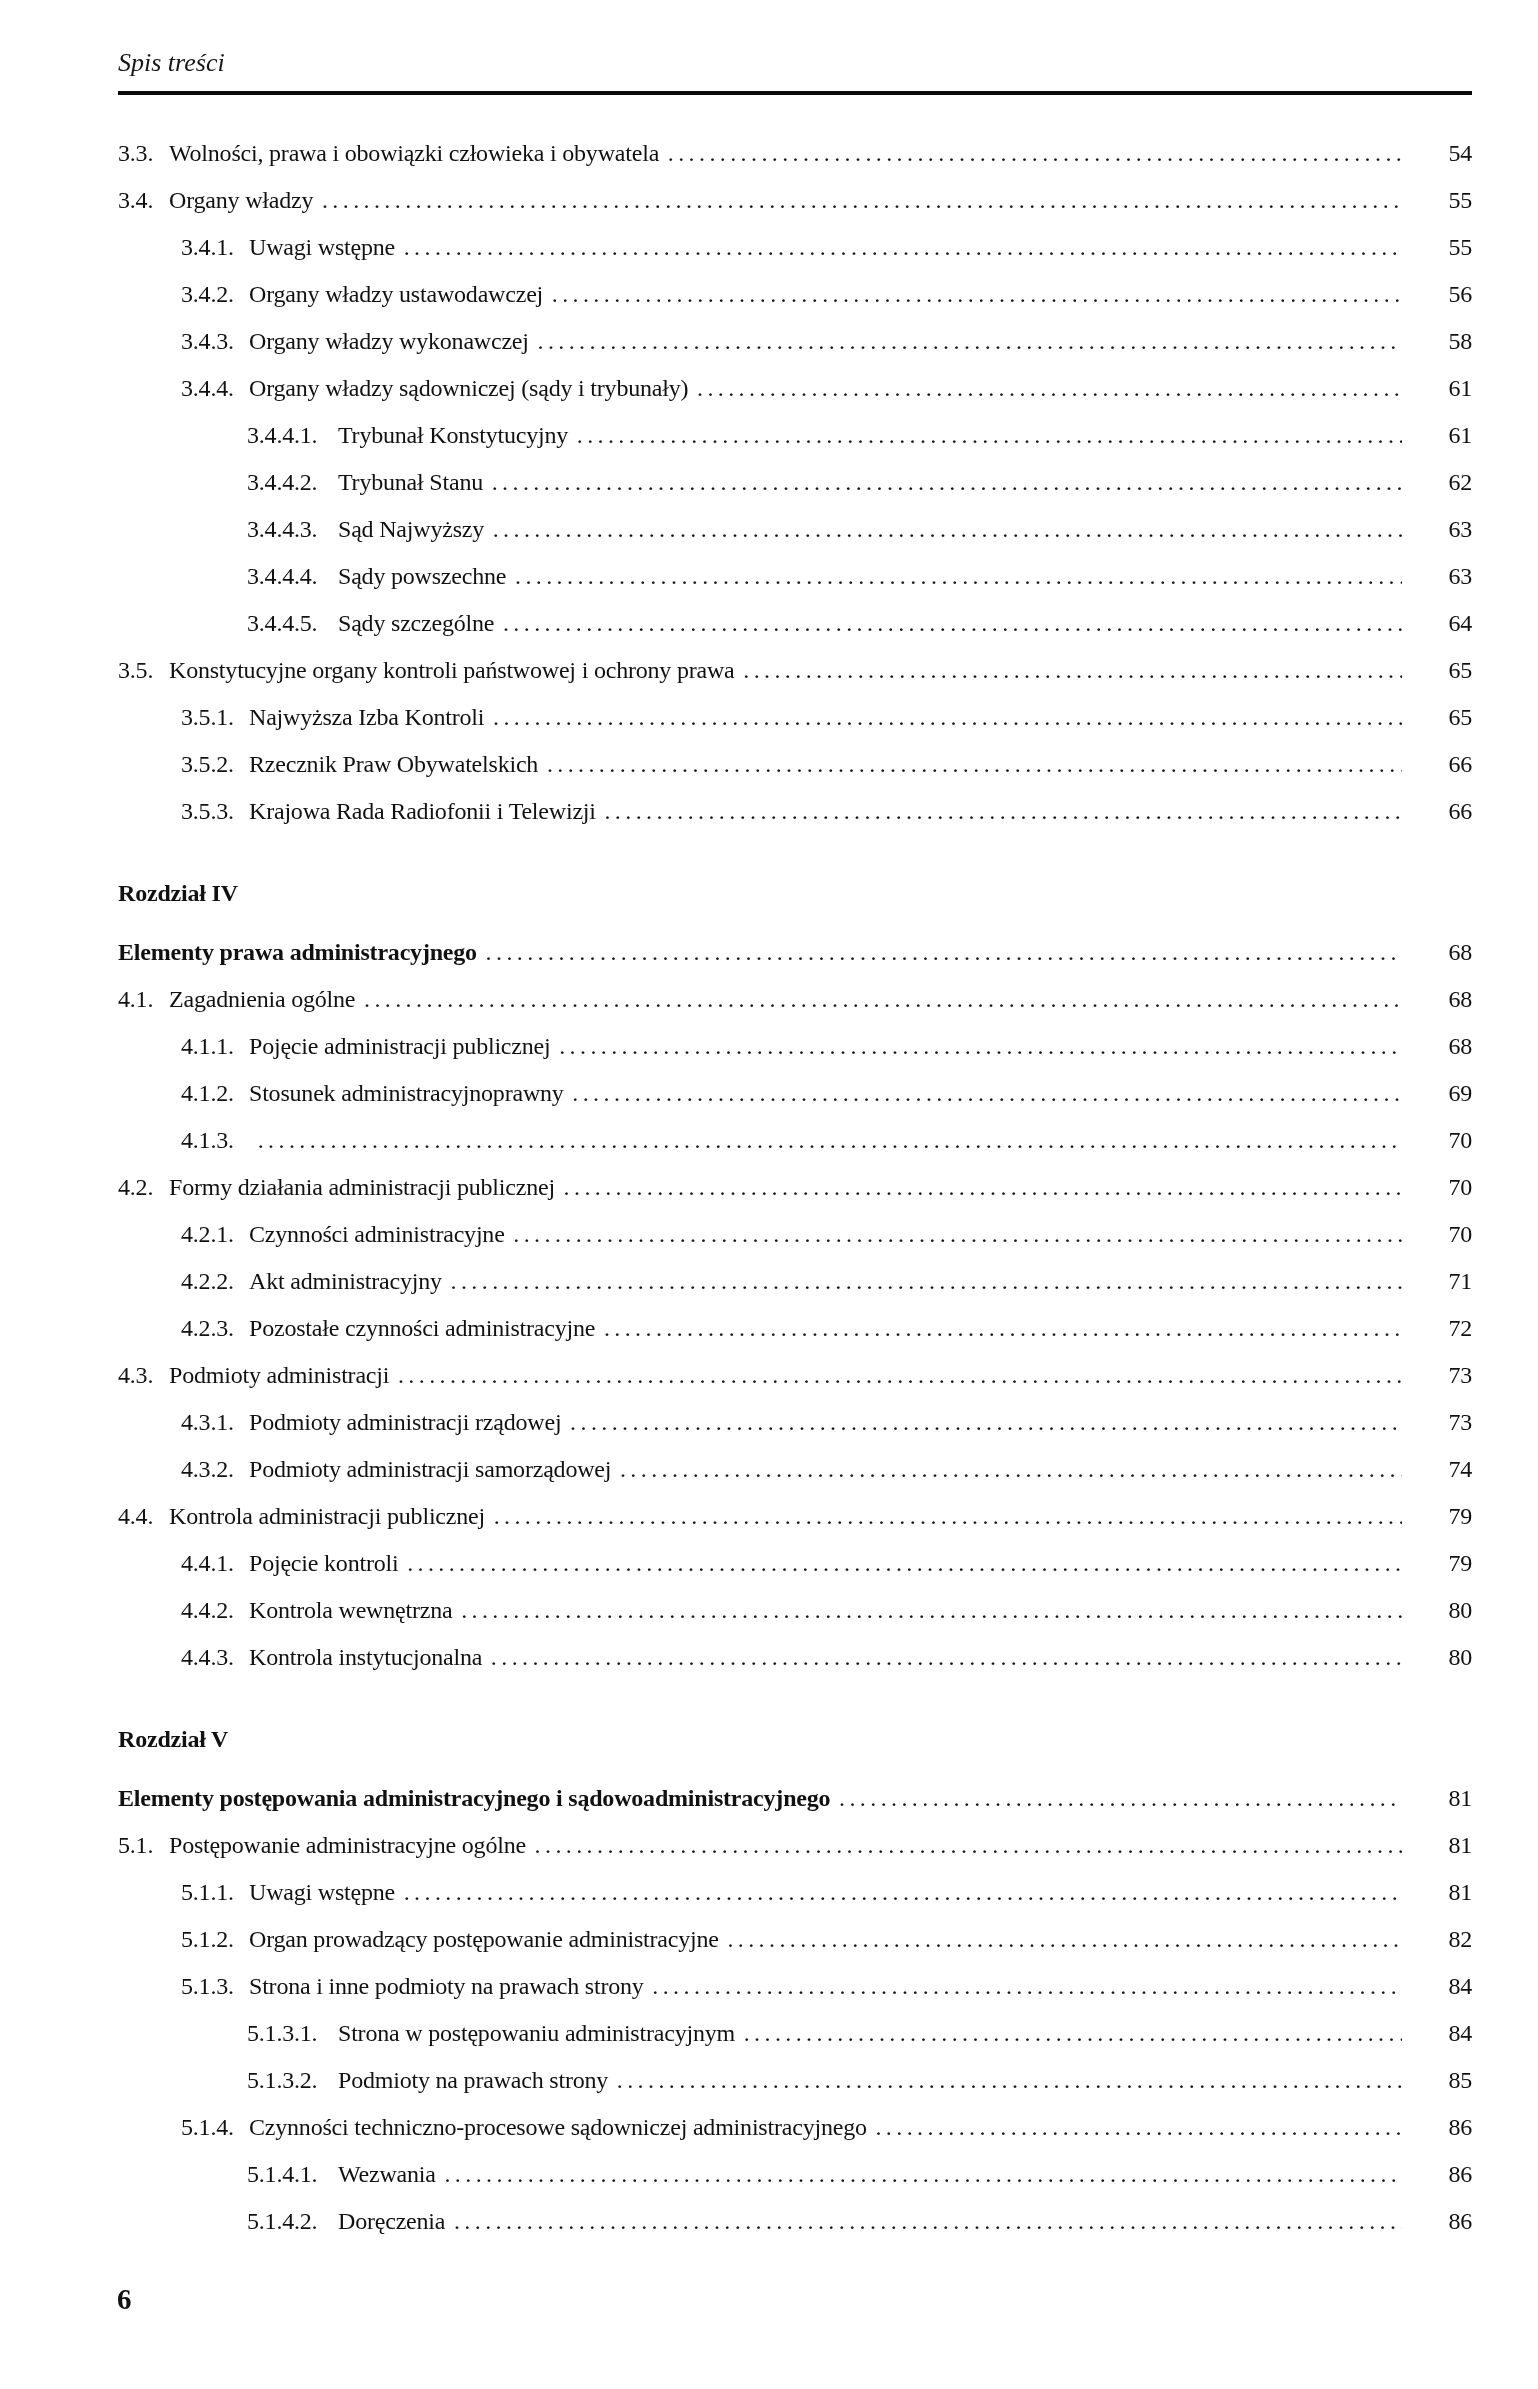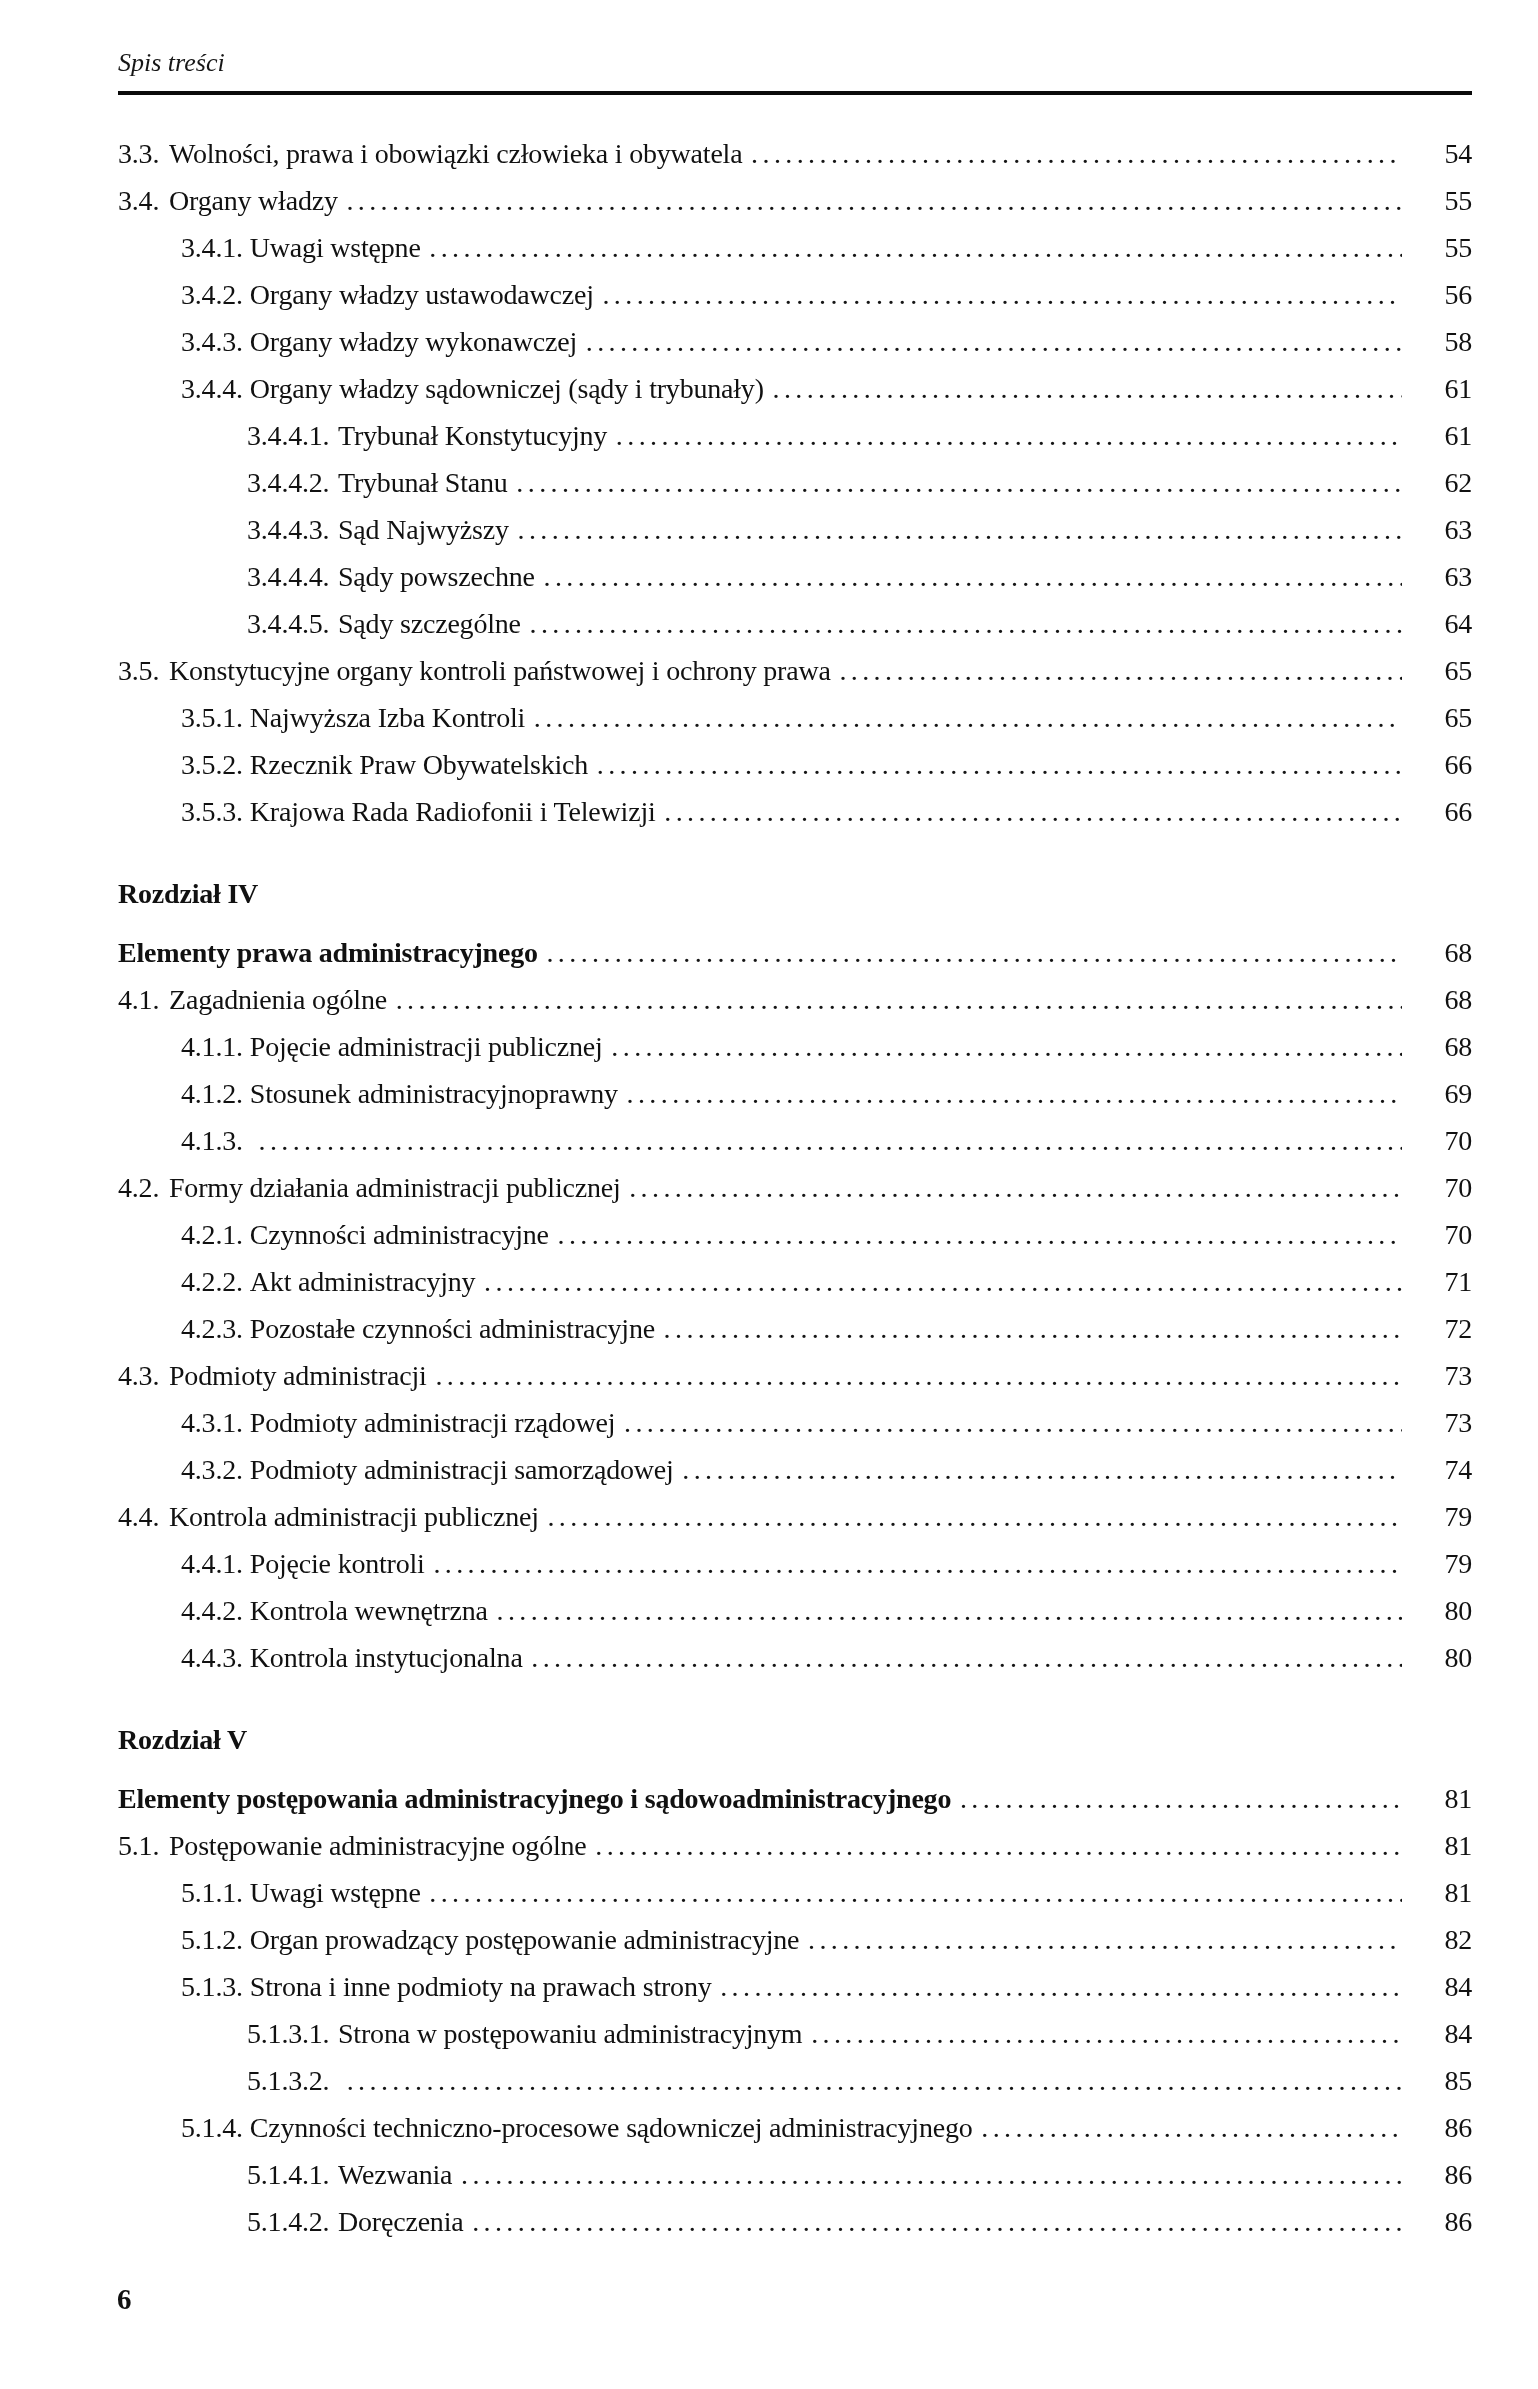--- a/index.html
+++ b/index.html
@@ -24,21 +24,21 @@
     color: #161616;
   }
   .head-rule {
     margin-top: 10.4px;
     border: 0;
     border-top: 4.4px solid #0a0a0a;
     width: 100%;
   }
 
   
-  .toc { margin-top: 22.6px; font-size: 28px; letter-spacing: -0.2px; }
+  .toc { margin-top: 22.6px; font-size: 24px; letter-spacing: -0.2px; }
 
   .row {
     display: flex;
     align-items: baseline;
     height: 47px;
     line-height: 47px;
     white-space: nowrap;
   }
 
   .num   { flex: none; margin-right: 7px; }
@@ -321,20 +321,21 @@
           <span class="pageno">84</span>
         </div>
         <div class="row lv3">
           <span class="num">5.1.3.1.</span>
           <span class="label">Strona w postępowaniu administracyjnym</span>
           <span class="leader"></span>
           <span class="pageno">84</span>
         </div>
         <div class="row lv3">
           <span class="num">5.1.3.2.</span>
+          <span class="label">Podmioty na prawach strony</span>
           <span class="leader"></span>
           <span class="pageno">85</span>
         </div>
         <div class="row lv2">
           <span class="num">5.1.4.</span>
           <span class="label">Czynności techniczno-procesowe sądowniczej administracyjnego</span>
           <span class="leader"></span>
           <span class="pageno">86</span>
         </div>
         <div class="row lv3">

